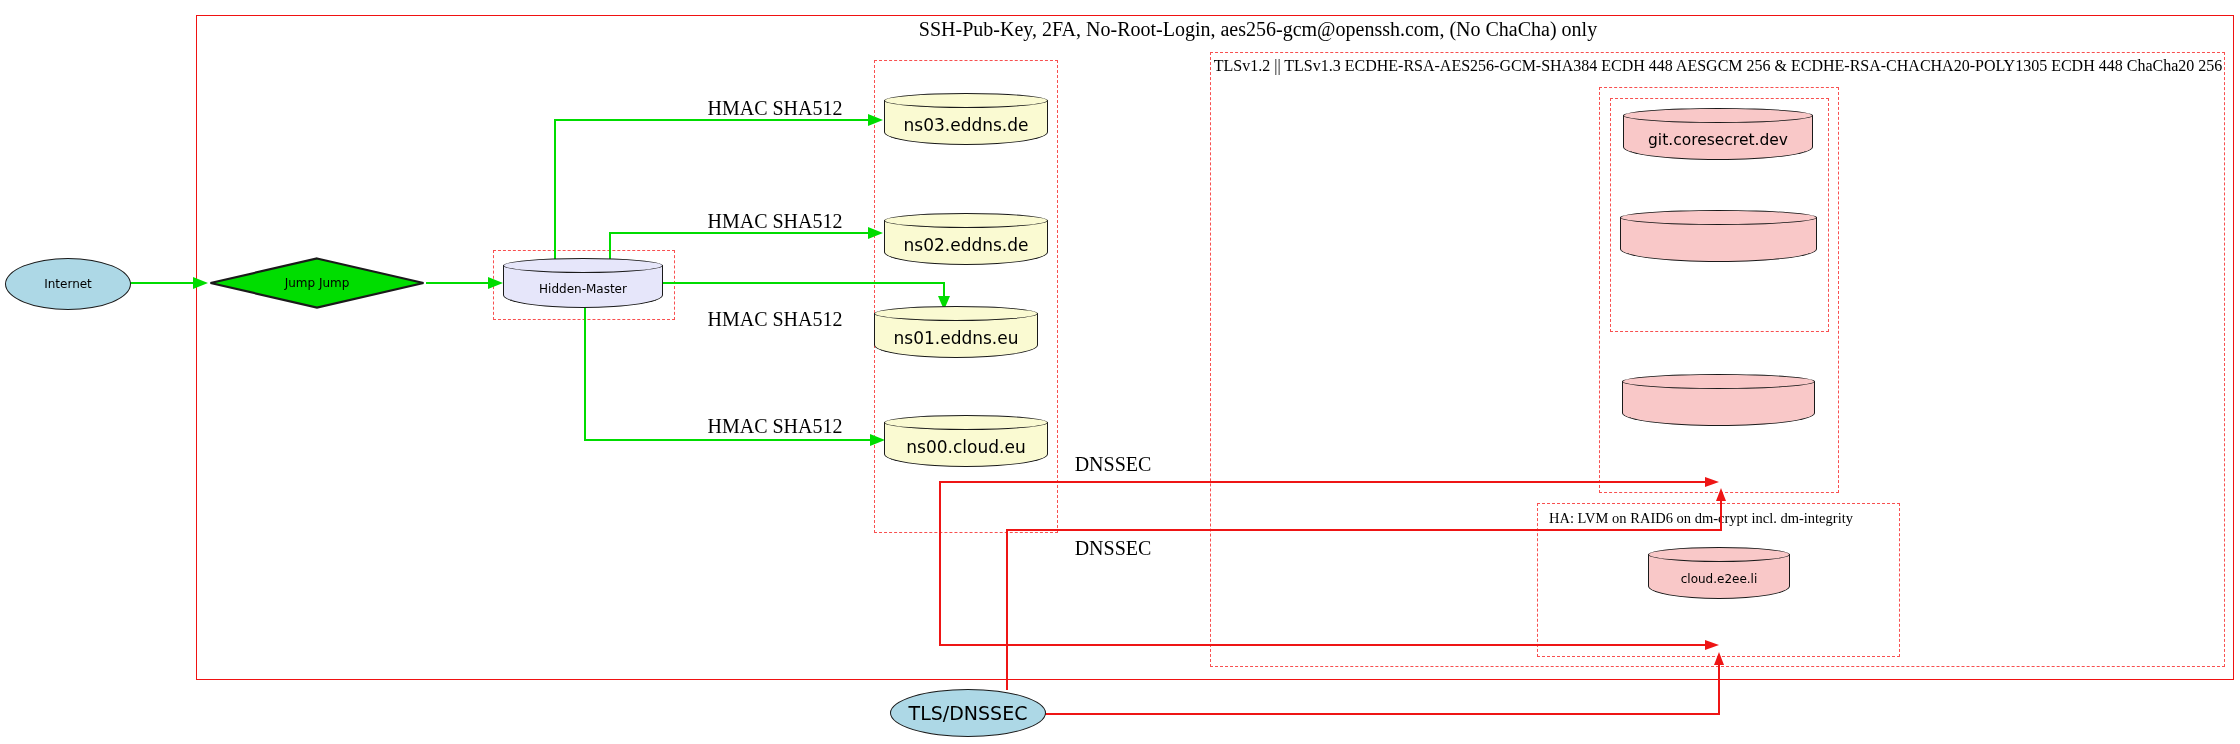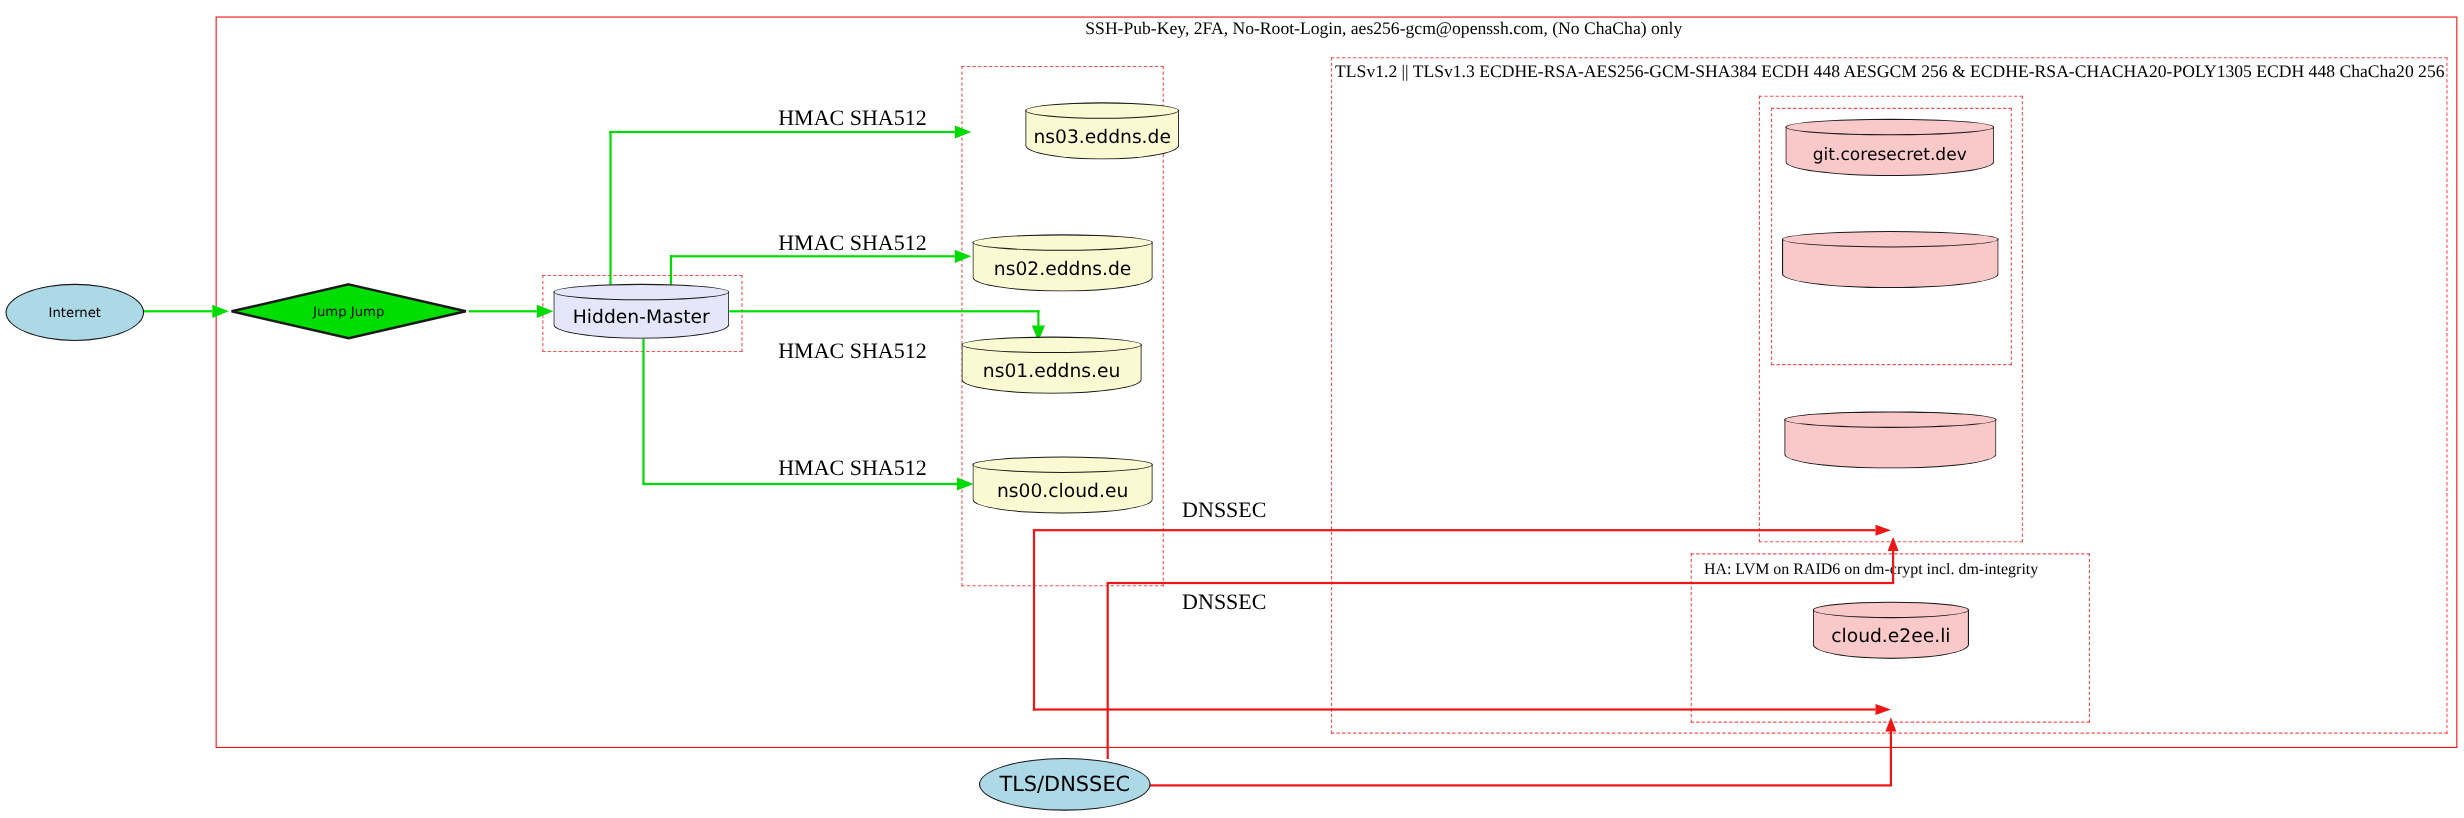--- a/index.html
+++ b/index.html
@@ -36,38 +36,38 @@
              border-radius:0 0 50% 50% / 0 0 13px 13px;box-sizing:border-box;}
   .cyl .clabel{position:absolute;left:0;right:0;top:12px;bottom:0;display:flex;
                align-items:center;justify-content:center;}
   .cyl.yellow .cap,.cyl.yellow .body{background:#fafad2;}
   .cyl.pinkc .cap,.cyl.pinkc .body{background:#f9c8c8;}
   .cyl.lav   .cap,.cyl.lav   .body{background:#e6e6fa;}
   .diamond{position:absolute;}
   .diamond .dlabel{position:absolute;left:0;top:0;right:0;bottom:0;display:flex;
                    align-items:center;justify-content:center;}
 
-  .f15{font-size:15.5px;} .f16{font-size:17px;text-align:center;} .f17{font-size:17px;} .f18{font-size:12px;} .f19{font-size:19px;}
+  .f15{font-size:15.5px;} .f16{font-size:12px;text-align:center;} .f17{font-size:17px;} .f18{font-size:12px;} .f19{font-size:19px;}
 
   
   .elabel{position:absolute;font-family:"Liberation Serif",serif;color:#000;white-space:nowrap;}
   .center{transform:translateX(-50%);}
 </style>
 </head>
 <body>
 
 <div class="sbox" style="left:196px;top:15px;width:2036px;height:663px;"></div>
 <div class="dbox" style="left:1210px;top:52px;width:1013px;height:613px;"></div>
 <div class="dbox" style="left:874px;top:60px;width:182px;height:471px;"></div>
 <div class="dbox" style="left:493px;top:250px;width:180px;height:68px;"></div>
 <div class="dbox" style="left:1599px;top:87px;width:238px;height:404px;"></div>
 <div class="dbox" style="left:1610px;top:98px;width:217px;height:232px;"></div>
 <div class="dbox" style="left:1537px;top:503px;width:361px;height:152px;"></div>
 
-<div class="elabel center" style="left:1258px;top:18px;font-size:16px;">SSH-Pub-Key, 2FA, No-Root-Login, aes256-gcm@openssh.com, (No ChaCha) only</div>
+<div class="elabel center" style="left:1258px;top:18px;font-size:20px;">SSH-Pub-Key, 2FA, No-Root-Login, aes256-gcm@openssh.com, (No ChaCha) only</div>
 <div class="elabel center" style="left:1718px;top:57px;font-size:16px;">TLSv1.2 || TLSv1.3 ECDHE-RSA-AES256-GCM-SHA384 ECDH 448 AESGCM 256 &amp; ECDHE-RSA-CHACHA20-POLY1305 ECDH 448 ChaCha20 256</div>
 <div class="elabel" style="left:1549px;top:510px;font-size:14.5px;">HA: LVM on RAID6 on dm-crypt incl. dm-integrity</div>
 
 <div class="gl h" style="left:129px;top:282px;width:64px;"></div>
 <div class="ga-r" style="left:193px;top:277px;"></div>
 
 <div class="gl h" style="left:426px;top:282px;width:62px;"></div>
 <div class="ga-r" style="left:488px;top:277px;"></div>
 
 <div class="gl v" style="left:554px;top:119px;height:141px;"></div>
@@ -119,21 +119,21 @@
   </svg>
   <div class="dlabel f18">Jump Jump</div>
 </div>
 
 <div class="cyl lav" style="left:503px;top:258px;width:160px;height:50px;">
   <div class="body"></div>
   <div class="cap"></div>
   <div class="clabel f16">Hidden-Master</div>
 </div>
 
-<div class="cyl yellow" style="left:932px;top:93px;width:140px;height:52px;">
+<div class="cyl yellow" style="left:884px;top:93px;width:164px;height:52px;">
   <div class="body"></div>
   <div class="cap"></div>
   <div class="clabel f17">ns03.eddns.de</div>
 </div>
 <div class="cyl yellow" style="left:884px;top:213px;width:164px;height:52px;">
   <div class="body"></div>
   <div class="cap"></div>
   <div class="clabel f17">ns02.eddns.de</div>
 </div>
 <div class="cyl yellow" style="left:874px;top:306px;width:164px;height:52px;">

